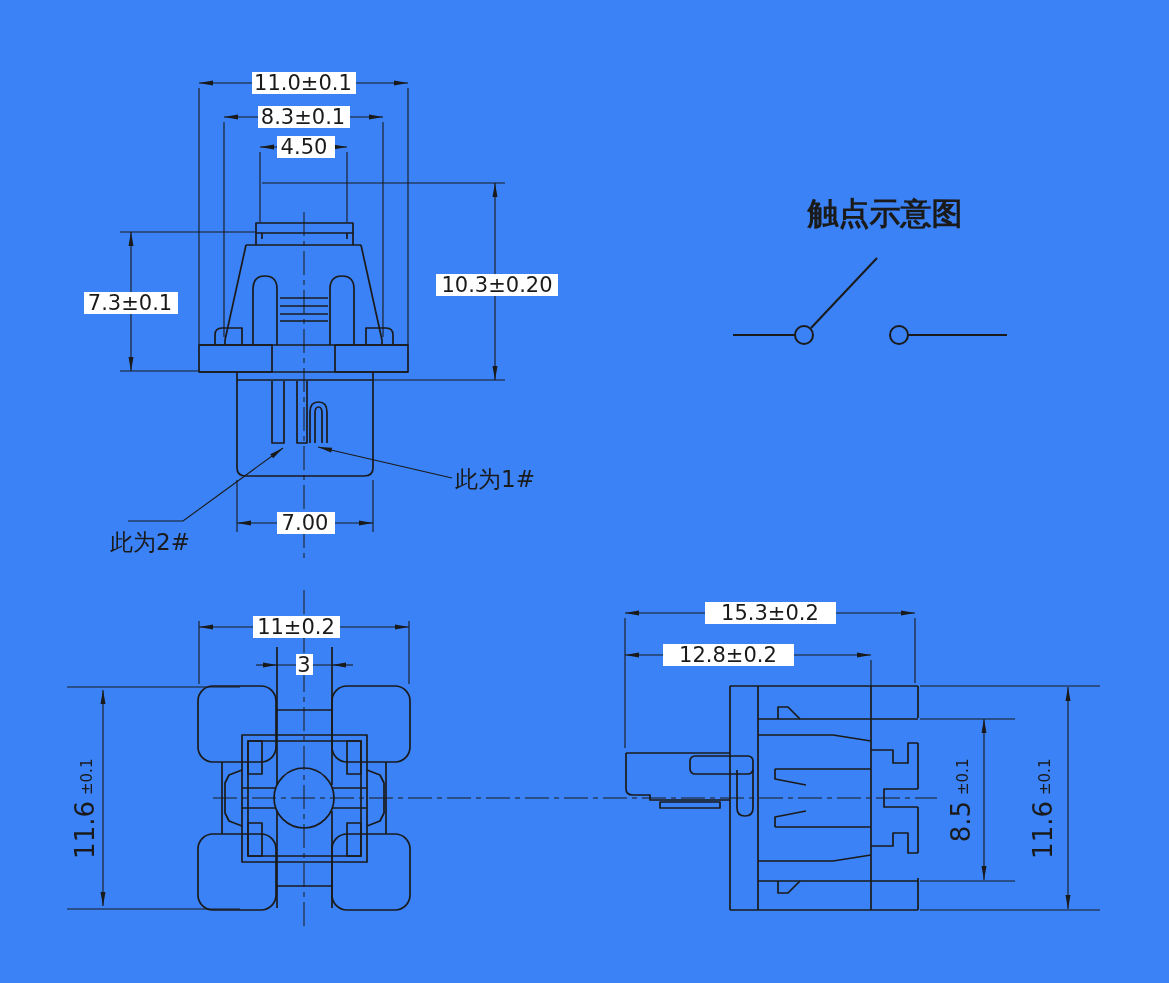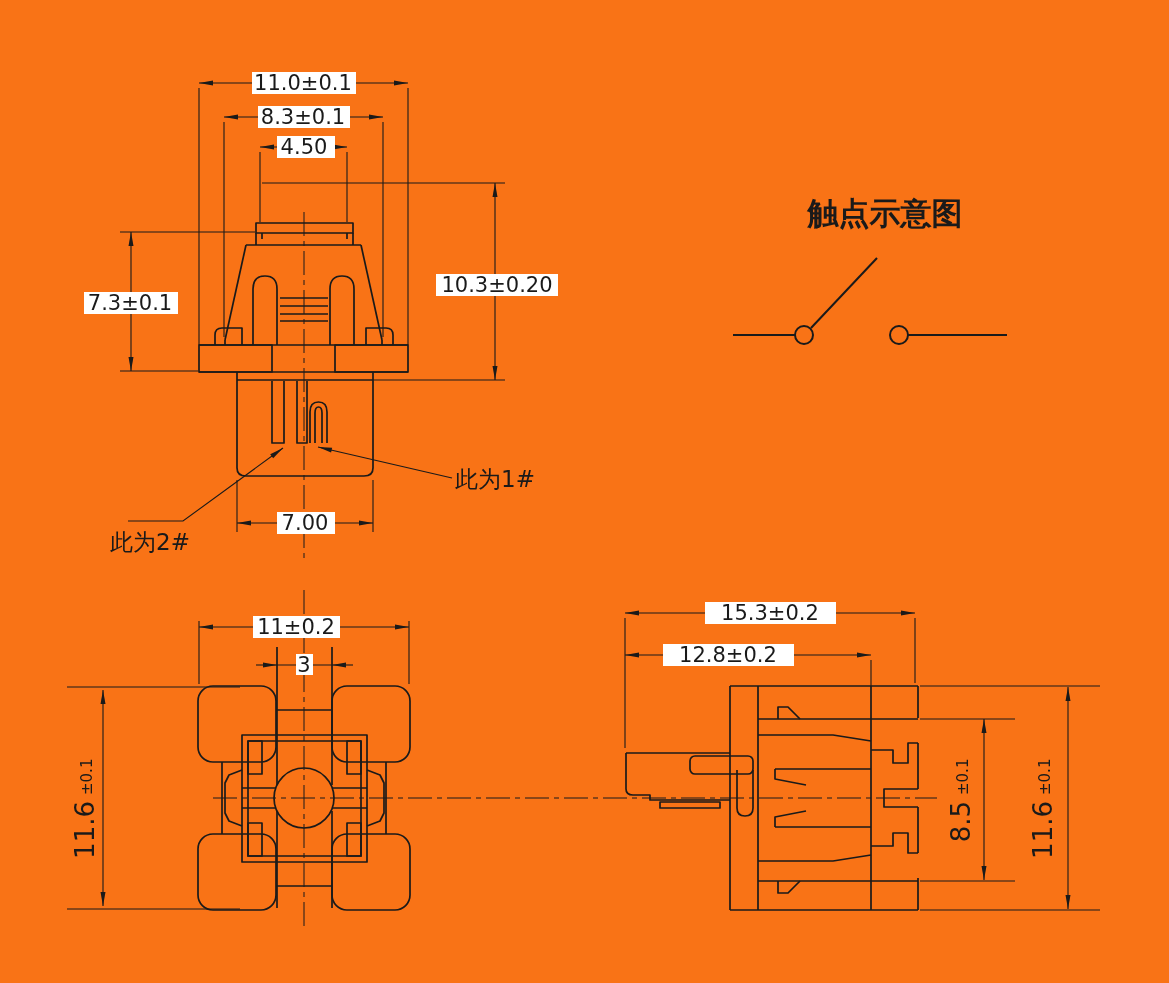--- a/index.html
+++ b/index.html
@@ -1,17 +1,17 @@
 <!DOCTYPE html>
 <html><head>
 <meta charset="utf-8">
 <style>
   html,body { margin:0; padding:0; background:#ffffff; }
   .page {
-    position:relative; width:1169px; height:983px; background:#f97316;
+    position:relative; width:1169px; height:983px; background:#3b82f6;
     font-family:"DejaVu Sans", sans-serif;
   }
   svg text { fill:#1a1a1a; font-family:"DejaVu Sans", sans-serif; }
   .p  { stroke:#1a1a1a; stroke-width:1.7; fill:none; stroke-linejoin:round; }
   .p2 { stroke:#1a1a1a; stroke-width:2;   fill:none; }
   .d  { stroke:#1a1a1a; stroke-width:1.1; fill:none; }
   .cl { stroke:#1a1a1a; stroke-width:1;   fill:none; stroke-dasharray:24 5 5 5; }
   .wm { fill:#ffffff; stroke:none; }
   .dt  { font-size:21px; text-anchor:middle; }
   .dtb { font-size:26px; }

